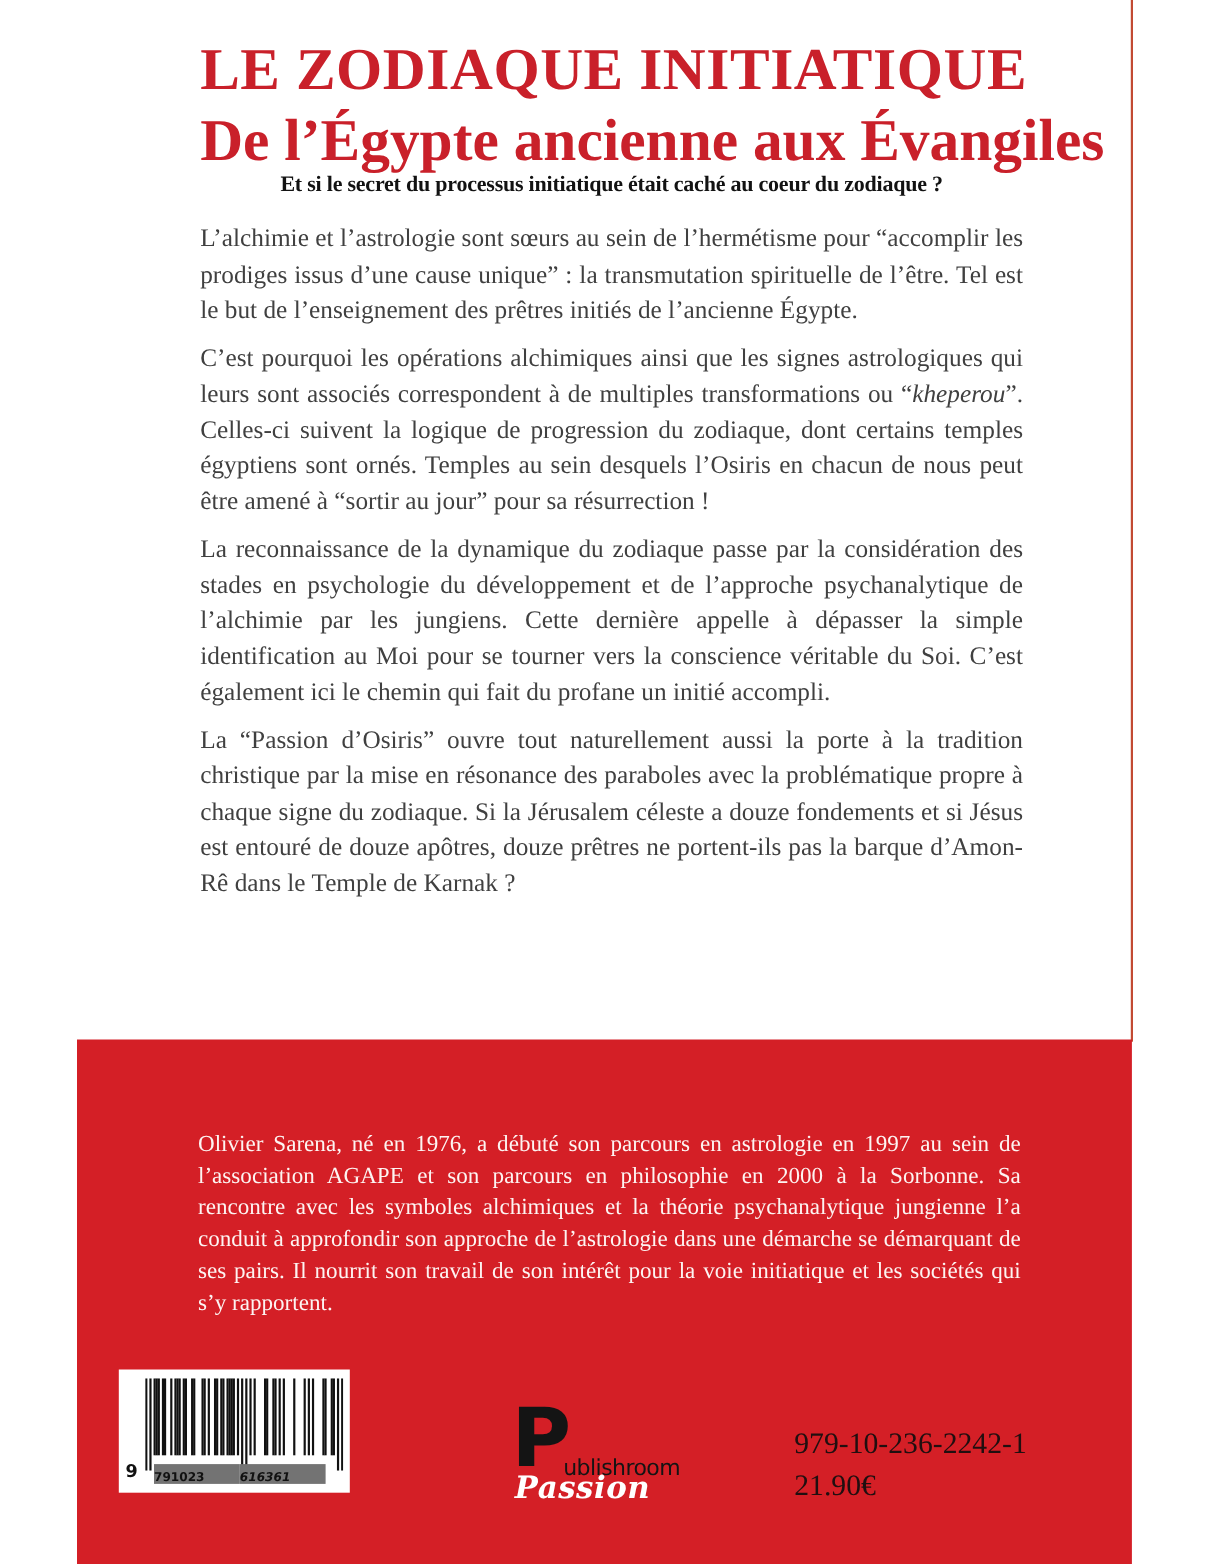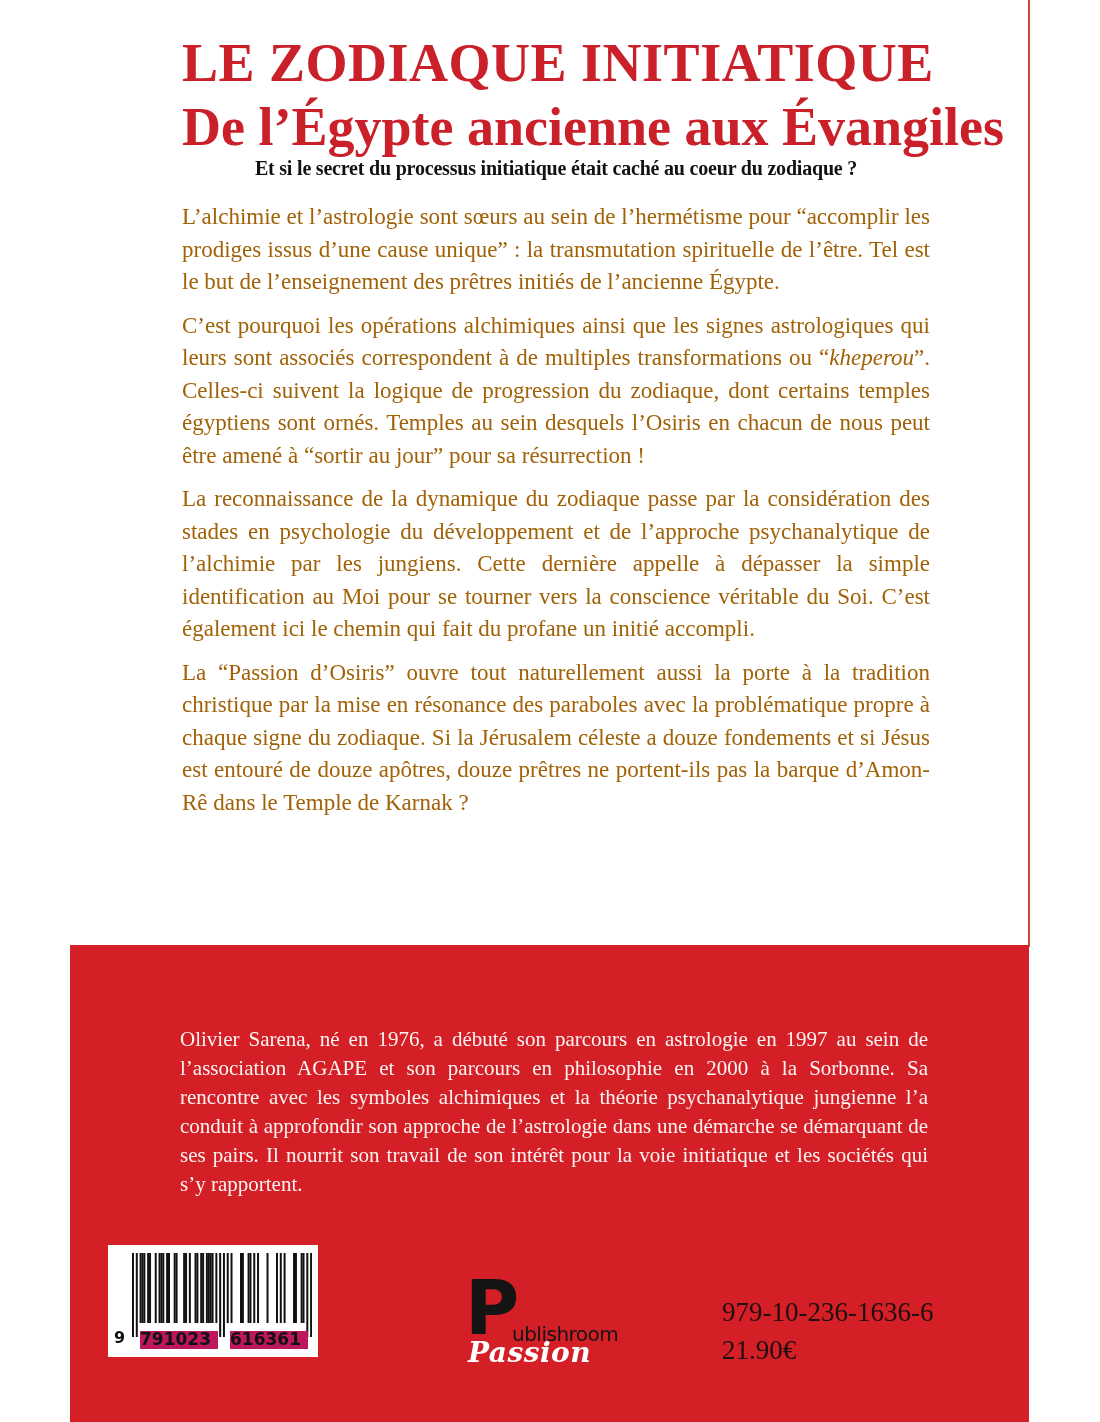--- a/index.html
+++ b/index.html
@@ -10,42 +10,42 @@
   .trim-line{position:absolute;left:1028px;top:0;width:2px;height:947px;background:#c24a33;}
   .title-block{position:absolute;left:182px;top:34px;width:748px;text-align:center;color:#c9202a;font-weight:bold;}
   .title-line1{font-size:54px;line-height:1.1;letter-spacing:0.5px;white-space:nowrap;}
   .title-line2{font-size:54px;line-height:1.1;margin-top:5px;white-space:nowrap;}
   .hook{
     position:absolute;left:182px;top:157px;width:748px;text-align:center;
     font-size:20px;font-weight:bold;color:#121212;white-space:nowrap;letter-spacing:-0.2px;
   }
   .body-text{
     position:absolute;left:182px;top:201px;width:748px;
-    font-size:23px;line-height:32.5px;color:#a16207;text-align:justify;
+    font-size:23px;line-height:32.5px;color:#404040;text-align:justify;
   }
   .body-text p{margin:0 0 11px 0;}
   .red-block{position:absolute;left:70px;top:945px;width:959px;height:477px;background:#d41f26;}
   .bio{
     position:absolute;left:110px;top:66px;width:748px;
     color:#fdf4f2;font-size:21px;line-height:29px;text-align:justify;margin-top:14px;
   }
   .barcode-box{position:absolute;left:38px;top:300px;width:210px;height:112px;background:#ffffff;}
   .barcode-bars{position:absolute;left:24px;top:8px;width:180px;height:84px;}
   .barcode-bars svg rect{fill:#111;}
   .bc-digit-first{
     position:absolute;left:6px;bottom:10px;font-family:"DejaVu Sans",sans-serif;
     font-size:16px;font-weight:bold;color:#111;
   }
   .bc-digits{
     position:absolute;bottom:8px;height:18px;font-family:"DejaVu Sans",sans-serif;
-    font-size:17px;font-weight:bold;color:#111;background:#be185d;
+    font-size:11px;font-weight:bold;color:#111;background:#737373;
     display:flex;justify-content:space-between;align-items:flex-end;
   }
   .bc-left{left:32px;width:78px;}
-  .bc-right{left:122px;width:78px;}
+  .bc-right{left:110px;width:78px;font-style:italic;}
   .logo{position:absolute;left:395px;top:340px;width:220px;height:90px;}
   .logo-p{
     position:absolute;left:0;top:-14px;font-family:"DejaVu Sans",sans-serif;
     font-size:74px;font-weight:bold;color:#141414;line-height:1;
   }
   .logo-rest{
     position:absolute;left:47px;top:37px;font-family:"DejaVu Sans",sans-serif;
     font-size:20px;color:#141414;letter-spacing:-0.5px;
   }
   .logo-factory{
@@ -134,19 +134,19 @@
       <span class="bc-digits bc-right">616361</span>
     </div>
 
     <div class="logo">
       <span class="logo-p">P</span>
       <span class="logo-rest">ublishroom</span>
       <span class="logo-factory">Passion</span>
     </div>
 
     <div class="isbn-block">
-      <div>979-10-236-1636-6</div>
+      <div>979-10-236-2242-1</div>
       <div>21.90€</div>
     </div>
 
   </section>
 
 </div>
 
 </body></html>

